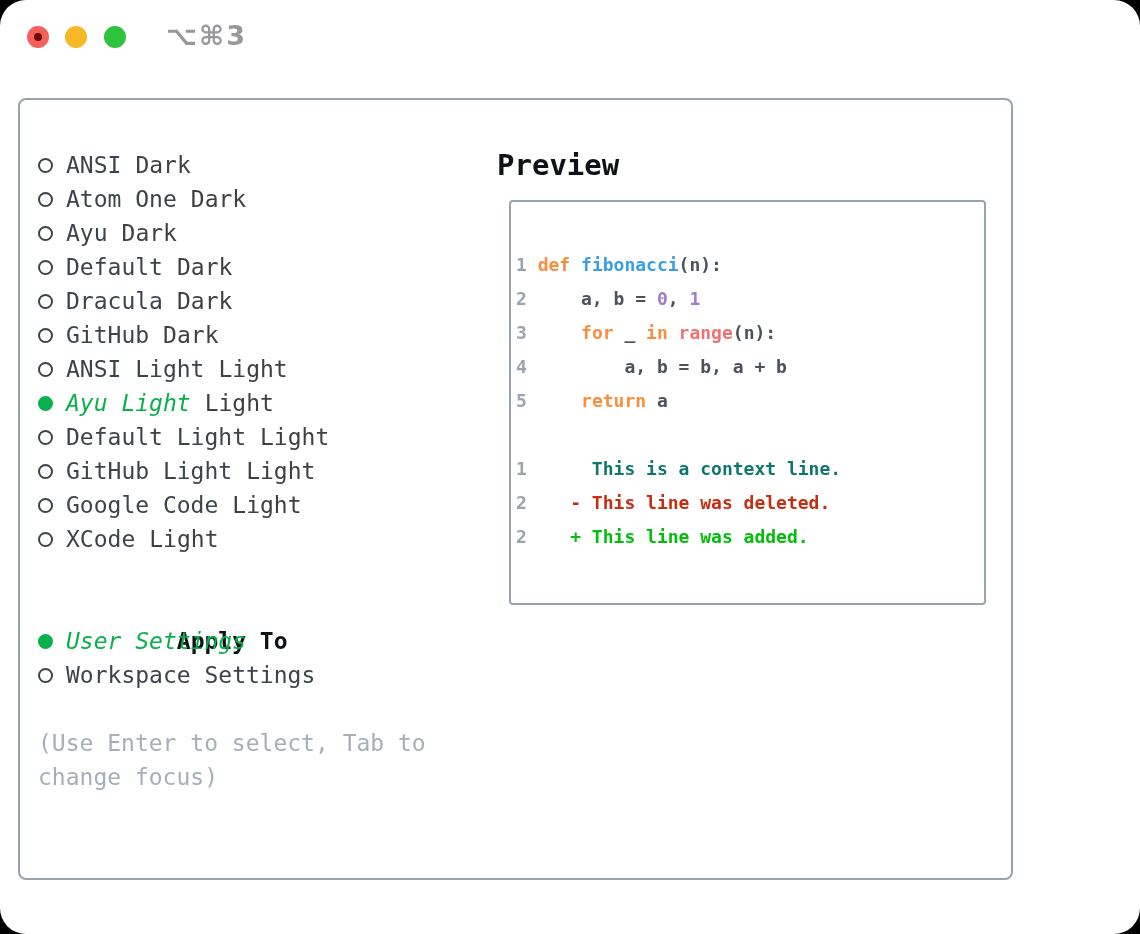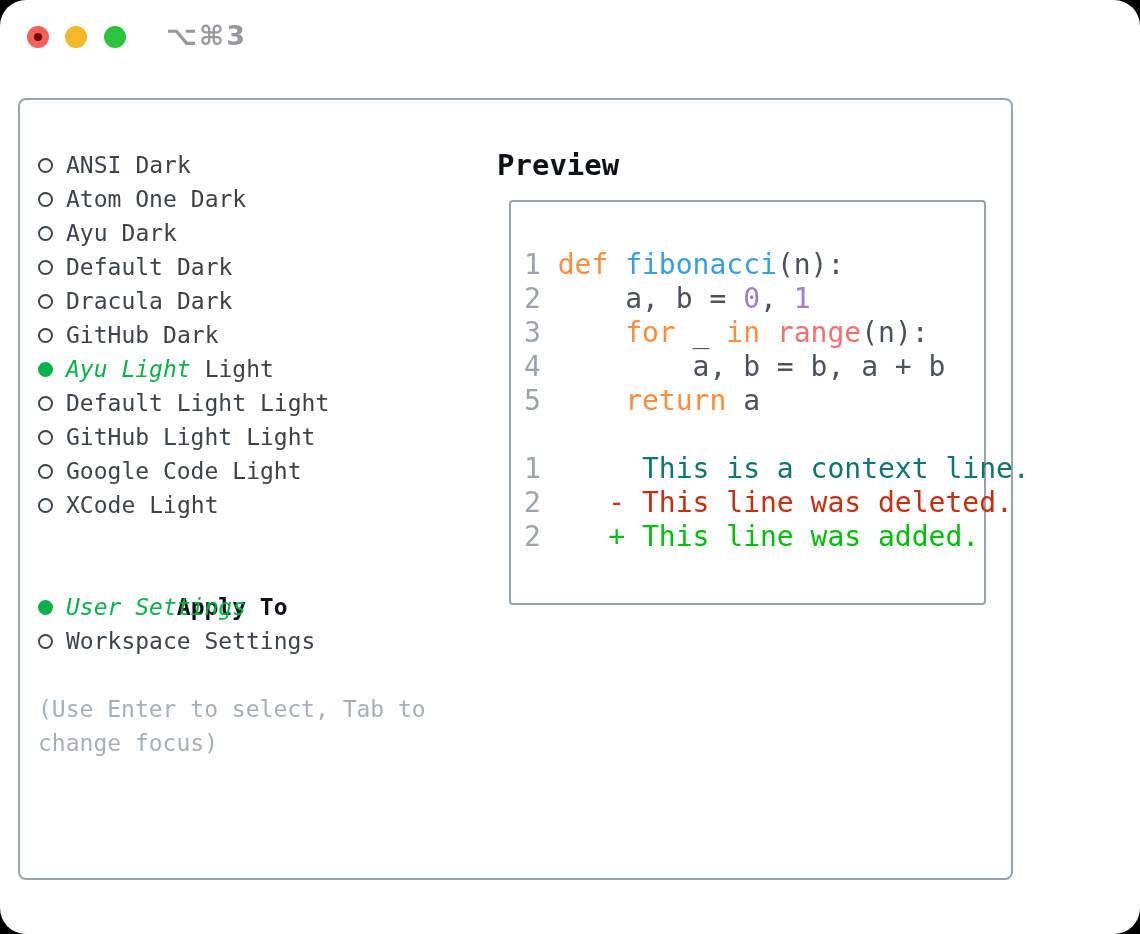--- a/index.html
+++ b/index.html
@@ -49,22 +49,22 @@
   .preview-label{
     position:absolute;left:477px;top:48px;height:34px;line-height:34px;
     font-size:29px;font-weight:bold;color:#0e1116;white-space:pre;
   }
   .codebox{
     position:absolute;left:489px;top:100px;width:477px;height:405px;
     border:2px solid #9aa2ae;border-radius:4px;box-sizing:border-box;
     background:#fff;
   }
   .code{
-    position:absolute;left:13px;top:46px;
-    font-size:28px;line-height:34px;white-space:pre;
+    position:absolute;left:5px;top:46px;
+    font-size:18px;line-height:34px;white-space:pre;font-weight:bold;
   }
   .cl{height:34px;}
   .ln{color:#9aa3ae;}
   .tok-kw{color:#fa8d3e;}
   .tok-fn{color:#399ee6;}
   .tok-const{color:#a37acc;}
   .tok-call{color:#f07171;}
   .tok-fg{color:#4b525c;}
   .tok-ctx{color:#0f766e;}
   .tok-del{color:#c52e11;}
@@ -85,20 +85,21 @@
   <div class="panel">
 
     <div class="list">
       <div>
           <div class="row theme-row"><span class="circle"></span><span class="tname">ANSI</span><span class="variant">Dark</span></div>
           <div class="row theme-row"><span class="circle"></span><span class="tname">Atom One</span><span class="variant">Dark</span></div>
           <div class="row theme-row"><span class="circle"></span><span class="tname">Ayu</span><span class="variant">Dark</span></div>
           <div class="row theme-row"><span class="circle"></span><span class="tname">Default</span><span class="variant">Dark</span></div>
           <div class="row theme-row"><span class="circle"></span><span class="tname">Dracula</span><span class="variant">Dark</span></div>
           <div class="row theme-row"><span class="circle"></span><span class="tname">GitHub</span><span class="variant">Dark</span></div>
+          <div class="row theme-row"><span class="circle"></span><span class="tname">ANSI Light</span><span class="variant">Light</span></div>
           <div class="row theme-row"><span class="circle filled"></span><span class="tname sel">Ayu Light</span><span class="variant">Light</span></div>
           <div class="row theme-row"><span class="circle"></span><span class="tname">Default Light</span><span class="variant">Light</span></div>
           <div class="row theme-row"><span class="circle"></span><span class="tname">GitHub Light</span><span class="variant">Light</span></div>
           <div class="row theme-row"><span class="circle"></span><span class="tname">Google Code</span><span class="variant">Light</span></div>
           <div class="row theme-row"><span class="circle"></span><span class="tname">XCode</span><span class="variant">Light</span></div>
         </div>
       <div class="row blank"></div>
       <div class="row">
         <span class="hdr hdr-indent">Apply To</span>
       </div>

